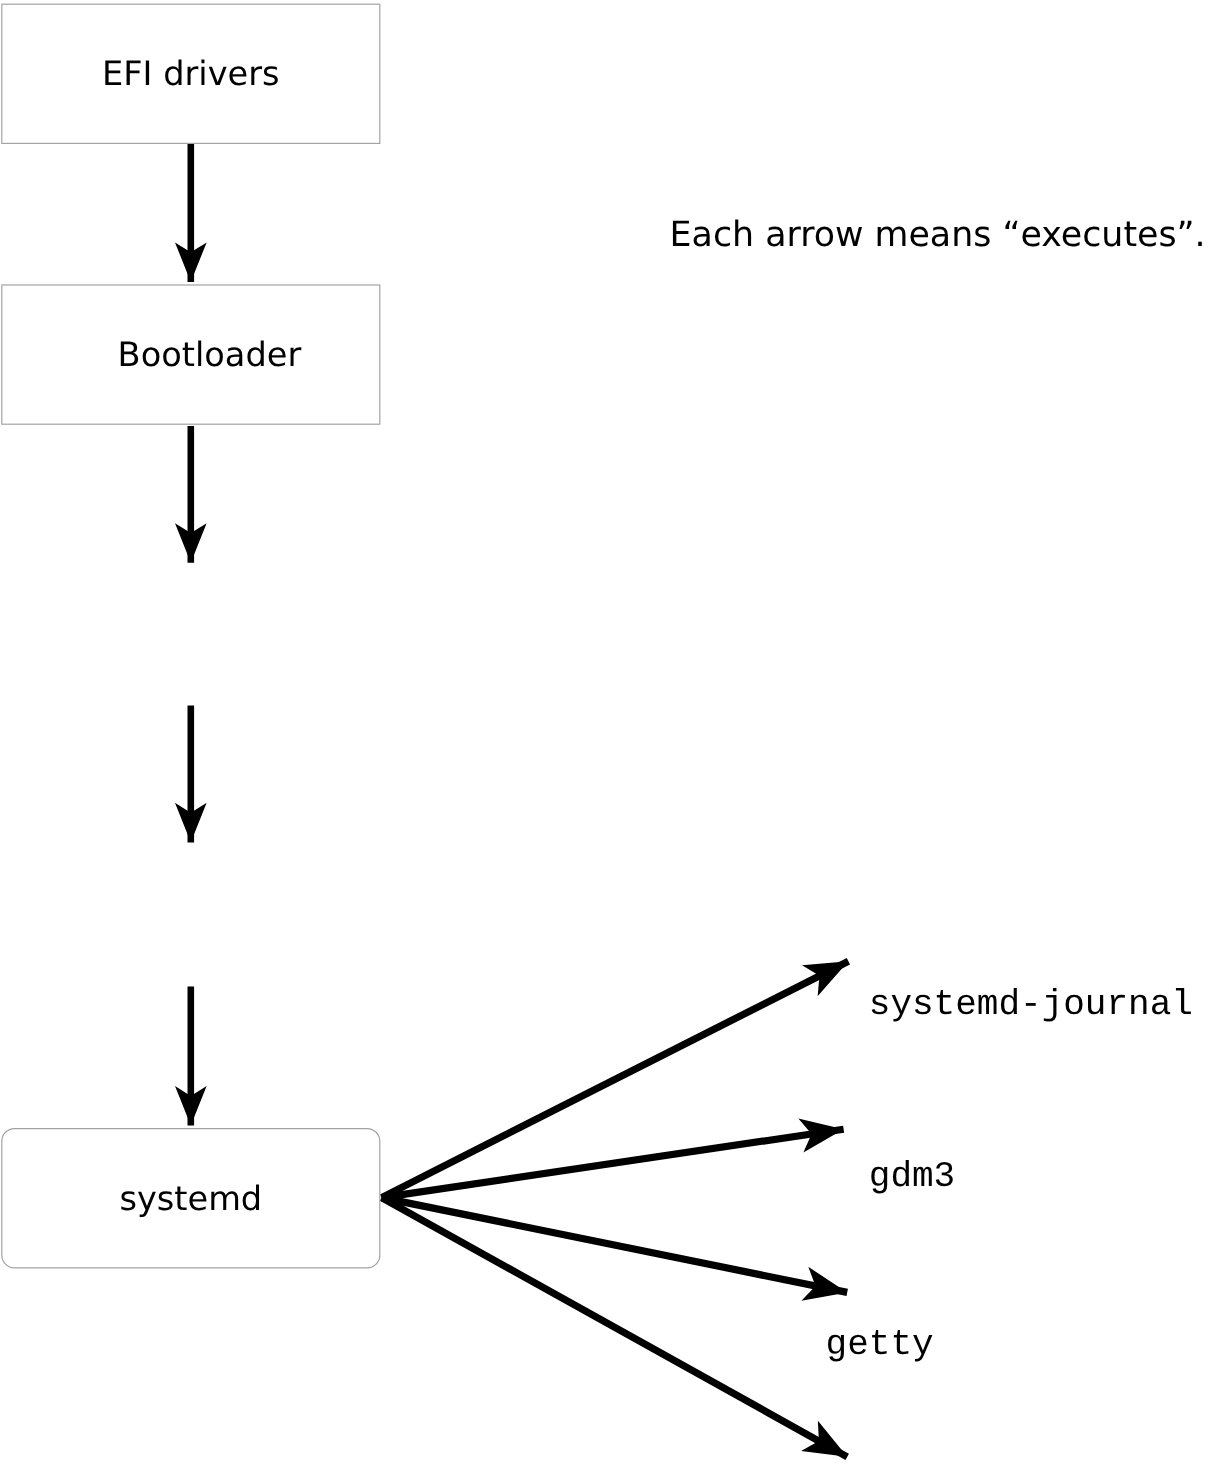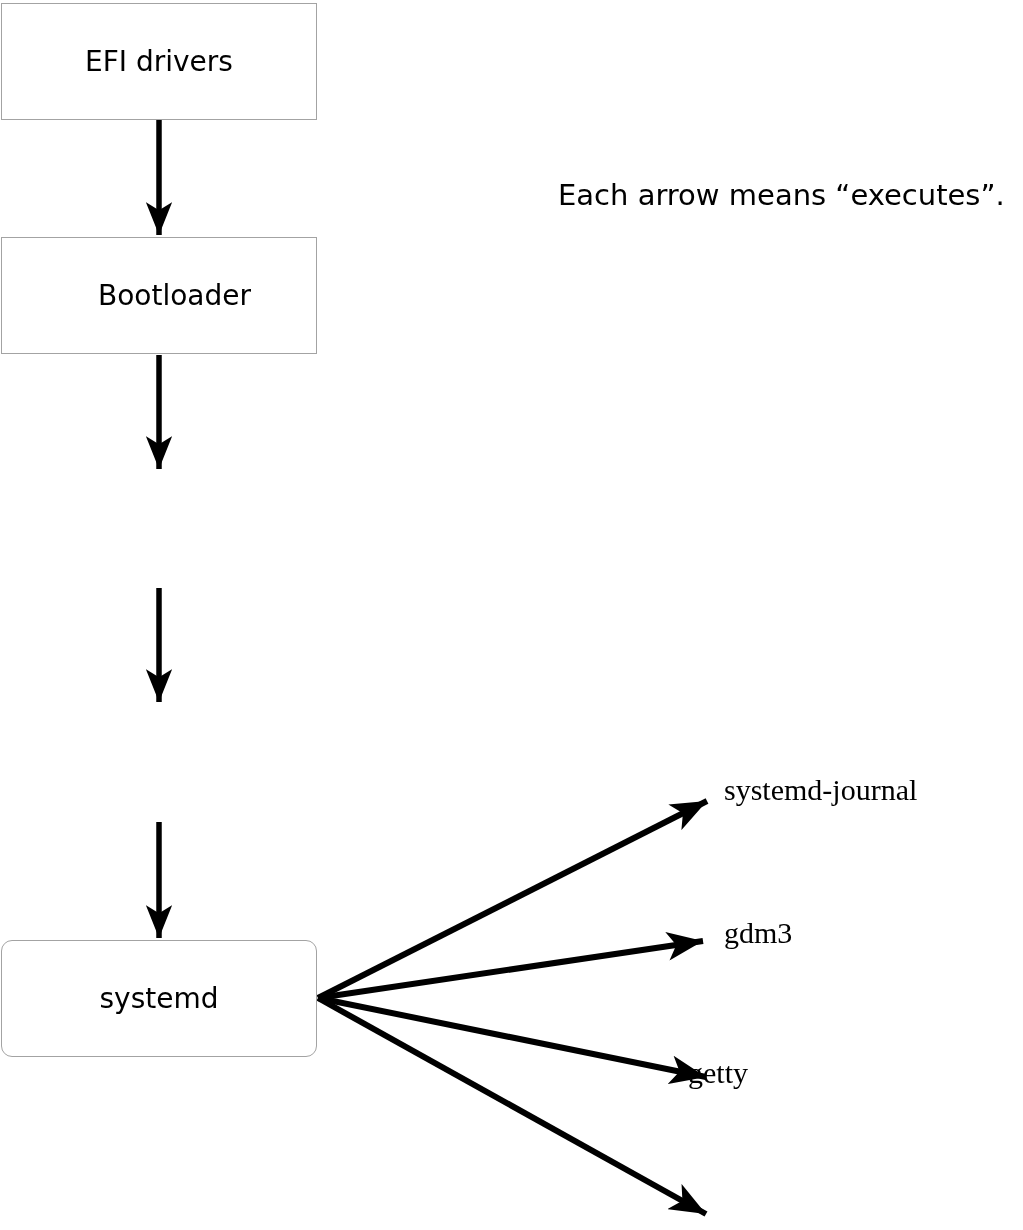--- a/index.html
+++ b/index.html
@@ -41,21 +41,21 @@
   .box-bootloader { top: 237px; padding-left: 31px; }
   .box-kernel     { top: 471px; }
   .box-initramfs  { top: 704px; }
   .box-systemd    { top: 940px; border-radius: 11px; }
   .child-label {
     position: absolute;
     font-size: 30px;
     line-height: 36px;
     white-space: nowrap;
   }
-  .mono { font-family: Liberation Serif, serif; }
+  .mono { font-family: Liberation Mono, monospace; margin-top: 48px; }
   .sans { font-family: Liberation Sans, sans-serif; margin-top: 48px; }
   .label-journal { left: 724px; top: 772px;  }
   .label-gdm3    { left: 724px; top: 915px;  }
   .label-getty   { left: 688px; top: 1055px; }
   .label-sshd    { left: 715px; top: 1188px; }
   .legend-note {
     position: absolute;
     left: 558px;
     top: 162px;
     font-size: 29px;

